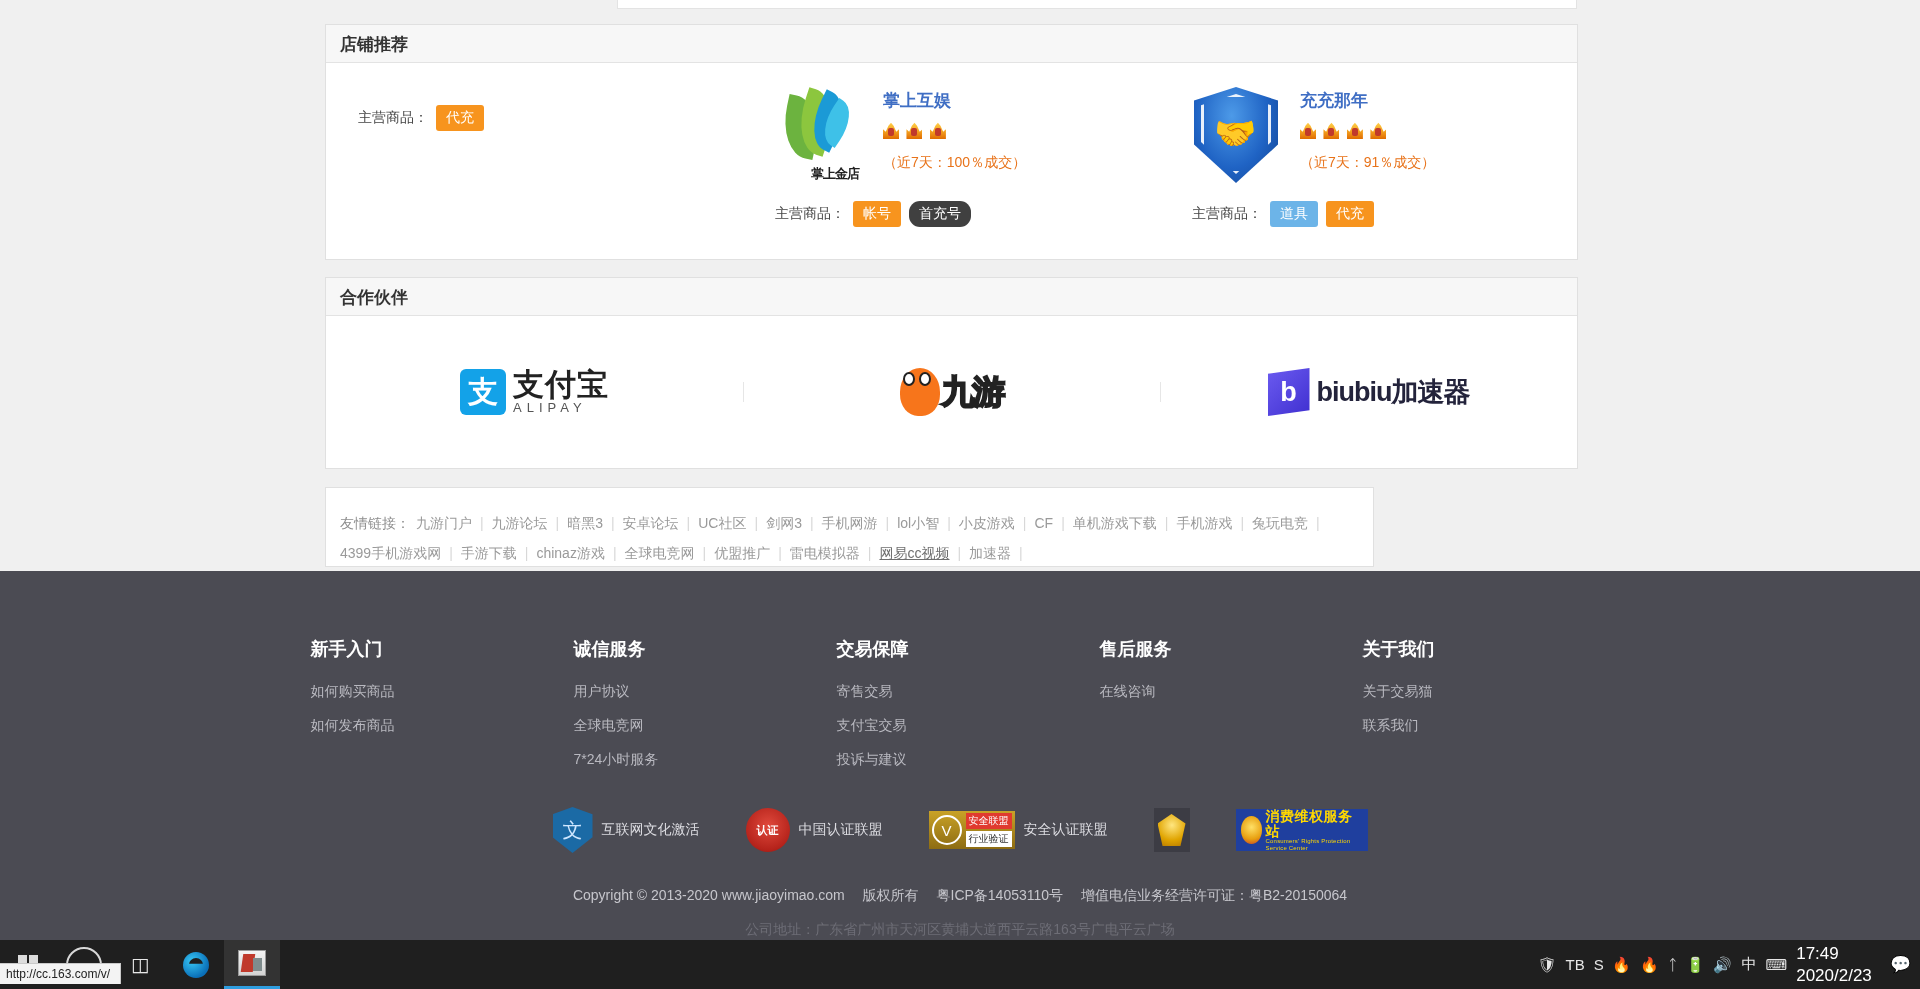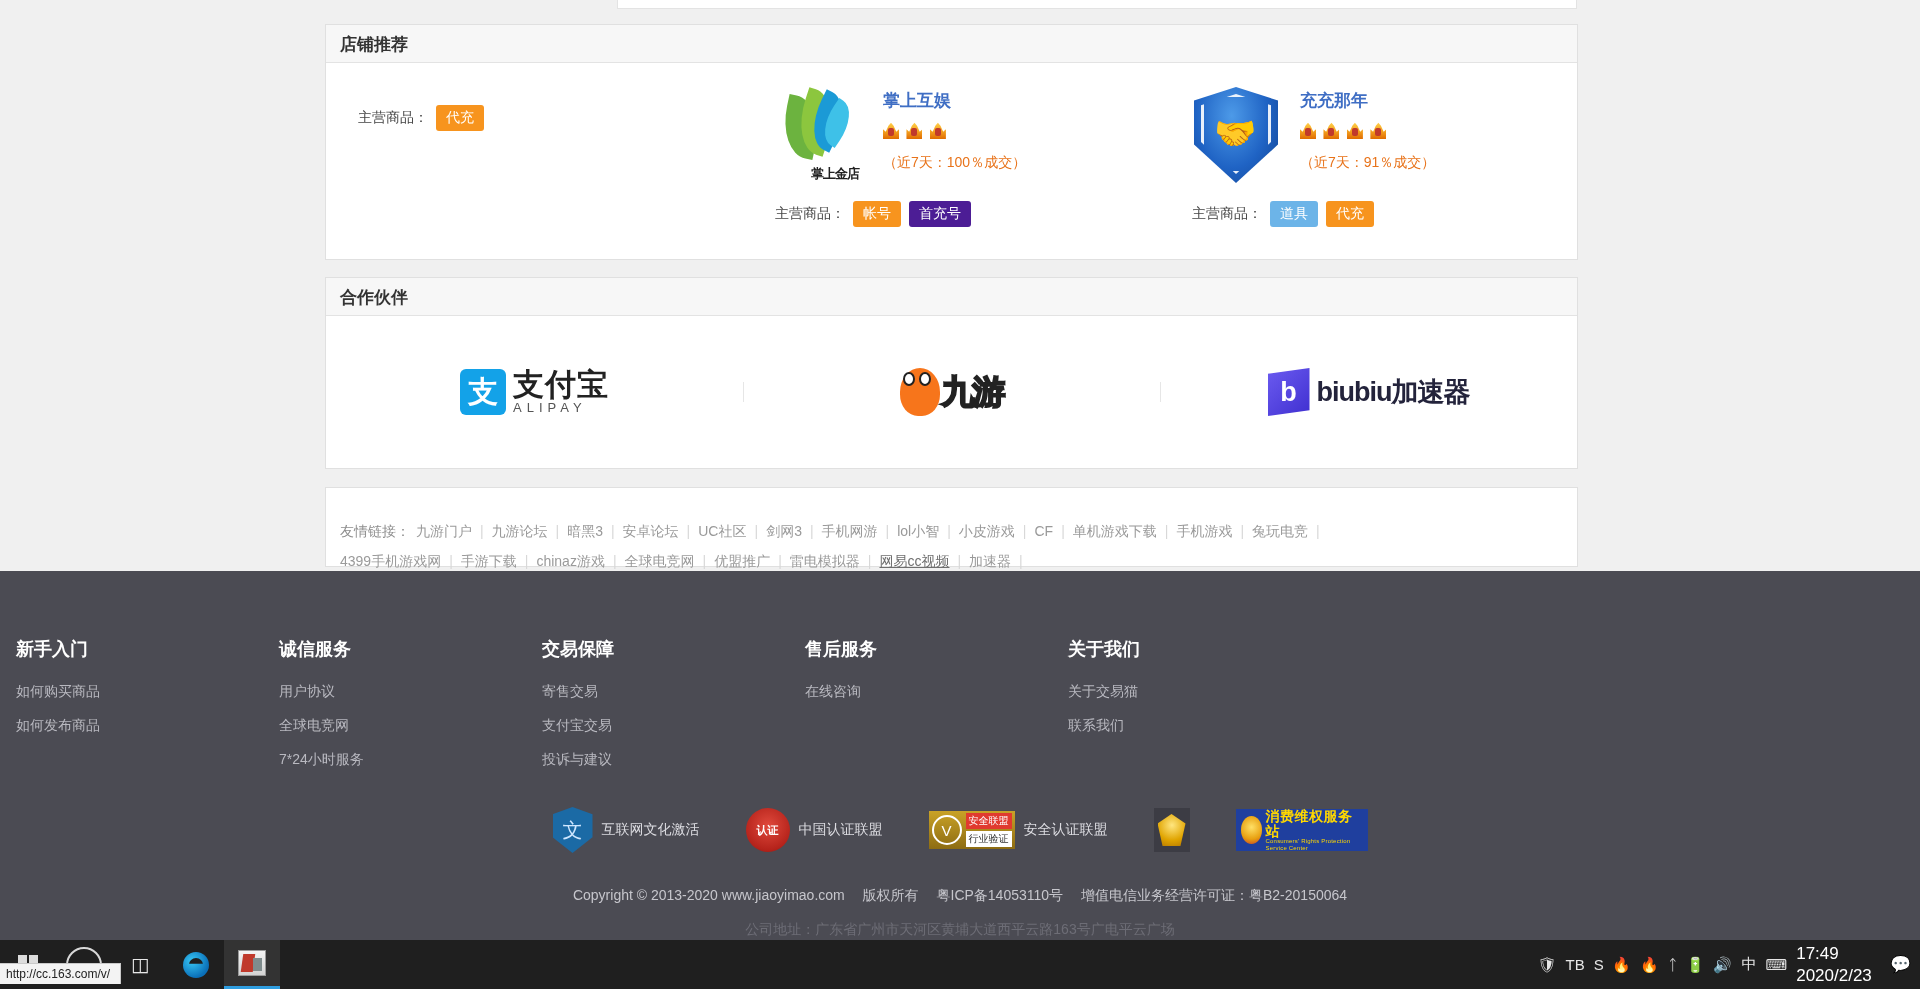--- a/index.html
+++ b/index.html
@@ -107,21 +107,21 @@
   }
   .shop-stat { font-size:14px; color:#e8731a; }
   .shop-tags { display:flex; align-items:center; margin-top:18px; padding-left:4px; }
   .shop-tags .lbl { font-size:14px; color:#444; margin-right:8px; }
   .tag {
     display:inline-block; min-width:40px; padding:4px 10px;
     border-radius:3px; color:#fff; font-size:14px; margin-right:8px;
     cursor:pointer; text-align:center;
   }
   .tag.orange { background:#f7941e; }
-  .tag.cyan   { background:#4c1d95; }
+  .tag.cyan   { background:#404040;border-radius:11px; }
   .tag.blue   { background:#6cb4e8; }
 
   
   .partner-panel { position:absolute; left:325px; top:277px; width:1253px; height:192px; }
   .partner-body { display:flex; align-items:center; justify-content:space-around; height:152px; }
   .partner-cell { flex:1; display:flex; align-items:center; justify-content:center; position:relative; }
   .partner-cell + .partner-cell::before {
     content:""; position:absolute; left:0; top:14px; bottom:14px; width:1px; background:#e6e6e6;
   }
   .alipay { display:flex; align-items:center; }
@@ -146,33 +146,33 @@
   .biubiu { display:flex; align-items:center; }
   .biubiu .mark {
     width:42px; height:48px; background:linear-gradient(135deg,#6b5bf0,#3f2fd0);
     clip-path: polygon(0 12%,100% 0,100% 88%,0 100%);
     color:#fff; font-size:27px; text-align:center; line-height:48px; font-weight:bold;
     margin-right:7px;
   }
   .biubiu .word { font-size:27px; font-weight:bold; color:#23233b; letter-spacing:-1px;}
 
   
-  .links-panel { position:absolute; left:325px; top:487px; width:1253px; height:80px; padding:28px 14px 0 14px; }
+  .links-panel { position:absolute; left:325px; top:487px; width:1049px; height:80px; padding:20px 14px 0 14px; }
   .links-row { font-size:14px; color:#9a9a9a; line-height:30px; white-space:nowrap; }
   .links-row a { color:#9a9a9a; text-decoration:none; cursor:pointer; }
   .links-row .sep { color:#d8d8d8; margin:0 8px; }
   .links-row .lead { color:#8e8e8e; margin-right:2px;}
   .links-row a.hovered { text-decoration:underline; color:#6f6f6f; }
 
   
   .footer {
     position:absolute; left:0; top:571px; width:1920px; height:418px;
     background:#4b4b53; color:#cfcfd4;
   }
-  .foot-cols { display:flex; padding:66px 0 0 16px; }
+  .foot-cols { display:flex; padding:66px 0 0 16px; justify-content:center; }
   .foot-col { width:263px; }
   .foot-col h4 {
     margin:0 0 22px 0; font-size:18px; color:#fff; font-weight:bold;
     font-family:"DejaVu Serif","Liberation Serif",serif;
   }
   .foot-col a {
     display:block; font-size:14px; color:#b9b9c0; text-decoration:none;
     margin-bottom:16px; cursor:pointer;
   }
   .cert-row {

